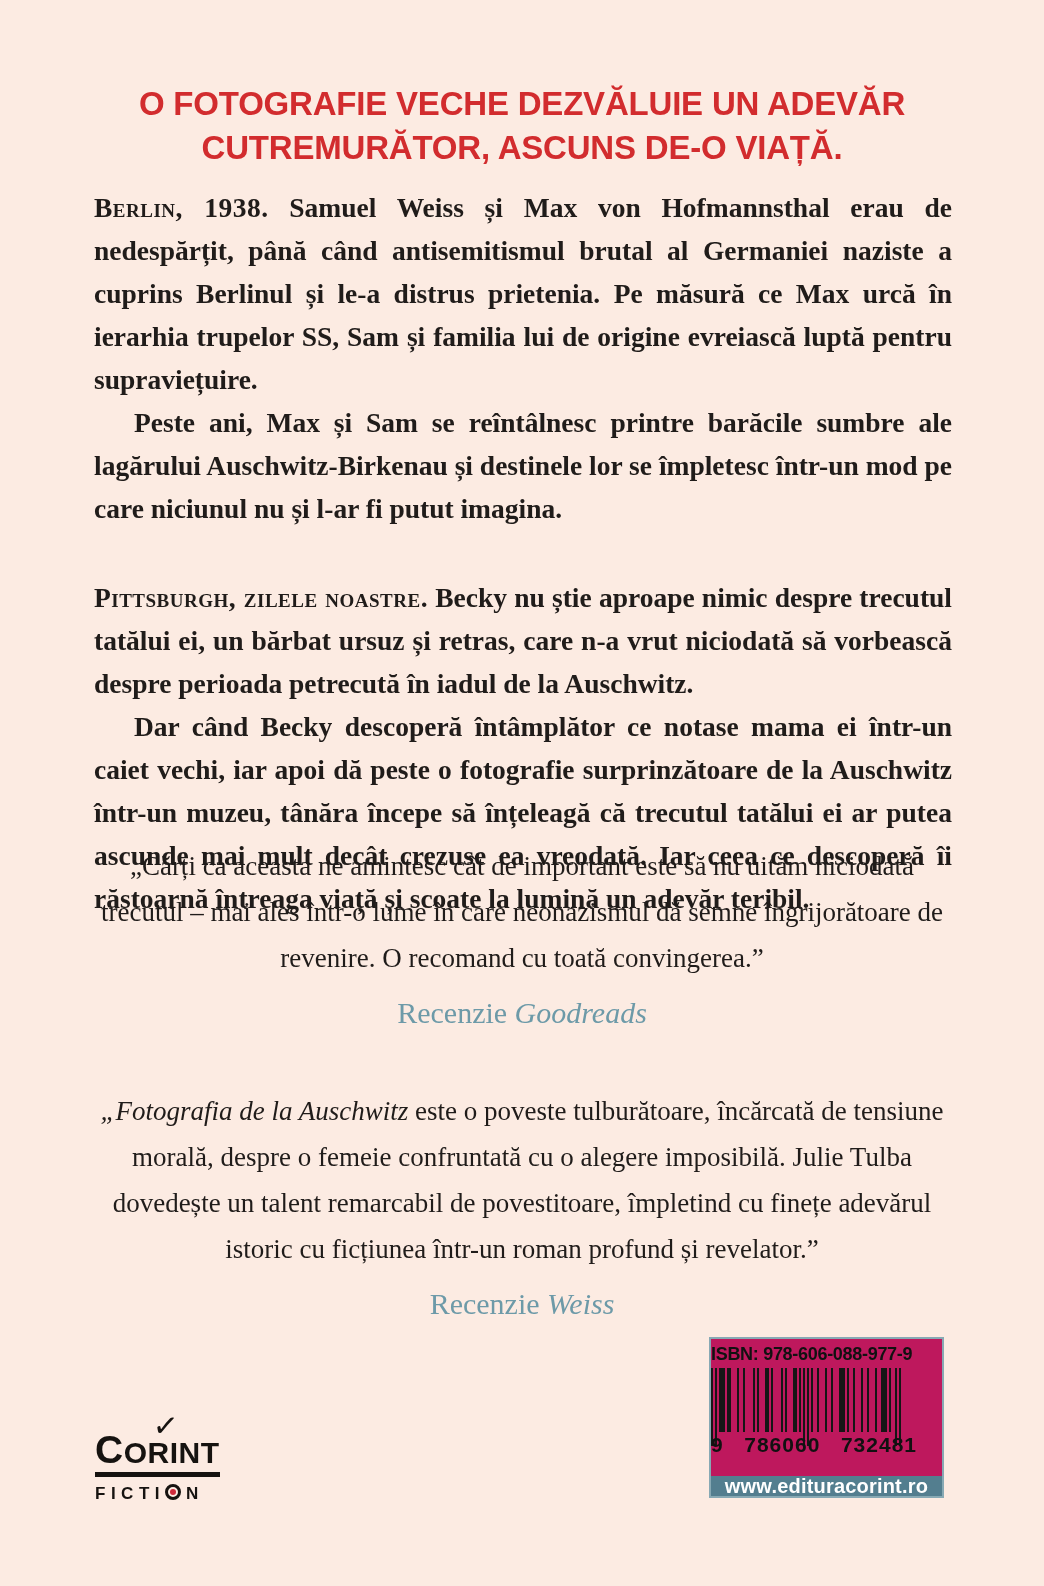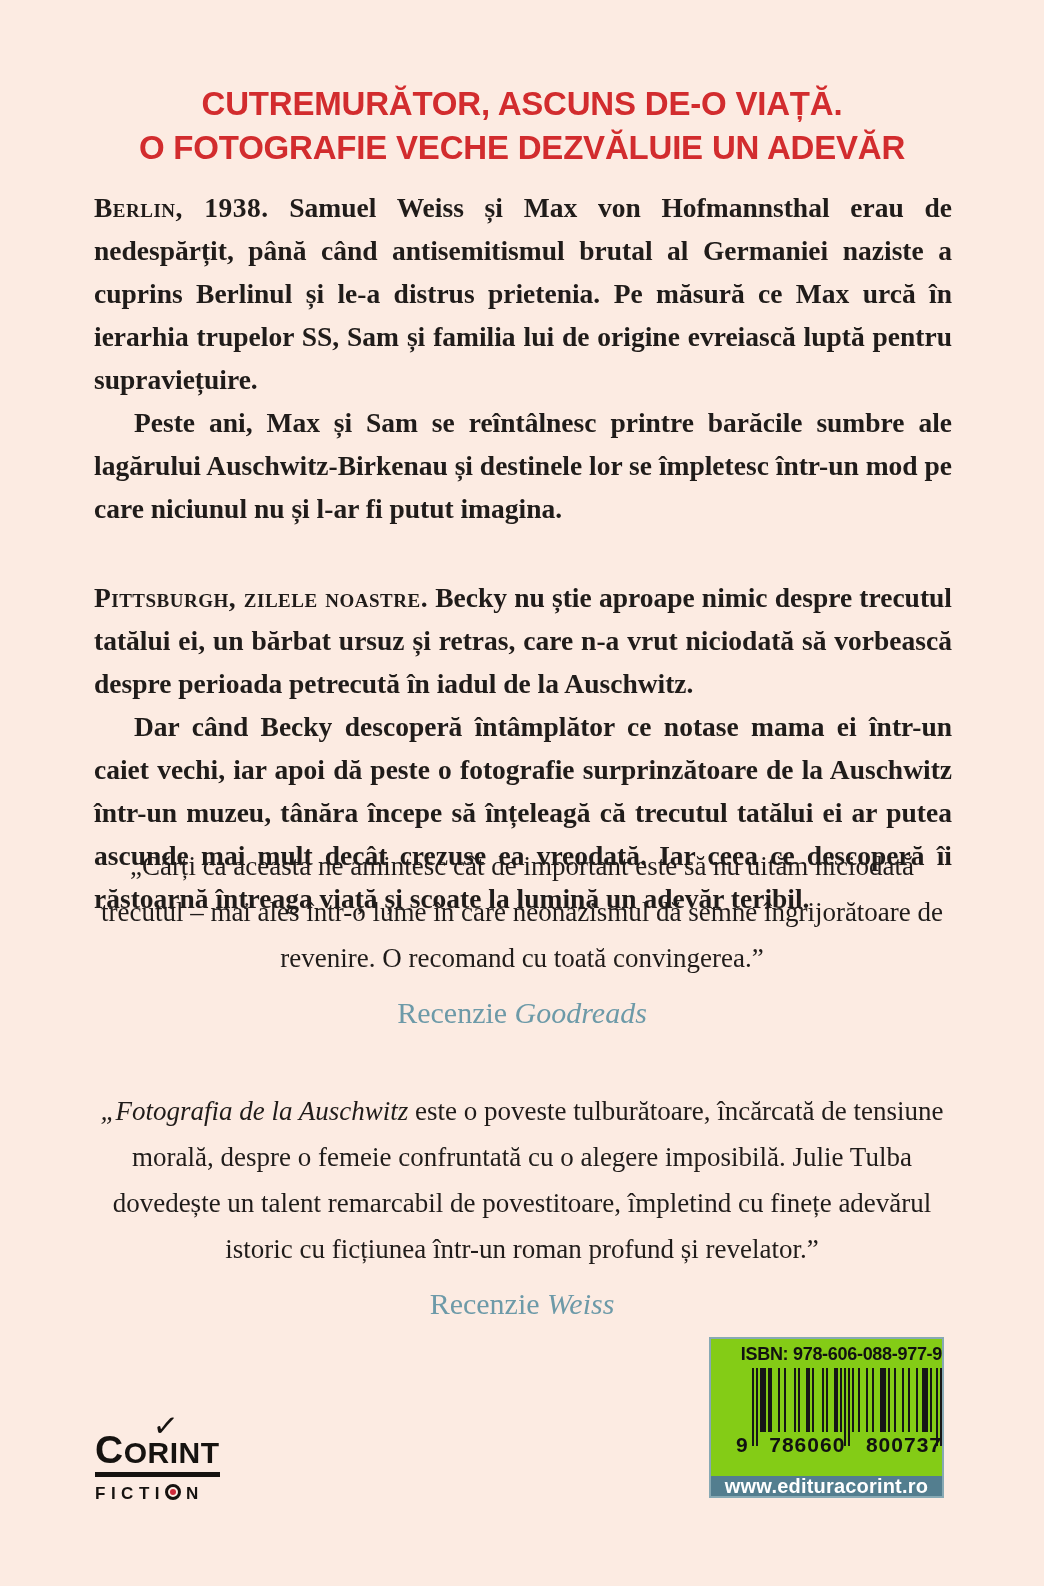--- a/index.html
+++ b/index.html
@@ -61,22 +61,22 @@
   }
   .o-ring{
     width:16px; height:16px; border:3px solid #161310; border-radius:50%;
     display:inline-flex; align-items:center; justify-content:center;
     margin:0 5px 0 0; flex:none;
   }
   .o-dot{width:6px; height:6px; background:#cf2b3c; border-radius:50%;}
   
   .isbn-box{
     position:absolute; left:709px; top:1337px; width:235px; height:161px;
-    background:#84cc16; border:2px solid var(--teal-border);
-    display:flex; flex-direction:column; align-items:flex-end;
+    background:#be185d; border:2px solid var(--teal-border);
+    display:flex; flex-direction:column; align-items:flex-start;
   }
   .isbn-label{
     margin-top:5px; font-family:"Liberation Sans", sans-serif;
     font-weight:bold; font-size:18px; letter-spacing:-0.3px; color:#111;
     white-space:nowrap;
   }
   .barcode{
     margin-top:3px; display:flex; align-items:flex-start; height:78px;
   }
   .barcode .m{width:2px; height:64px;}
@@ -94,22 +94,22 @@
     font-family:"Liberation Sans", sans-serif; font-weight:bold;
     font-size:20px; color:#ffffff; letter-spacing:0.2px; white-space:nowrap;
   }
 </style>
 </head>
 <body>
 
 <div class="page">
 
   <div class="headline">
+    <div>O FOTOGRAFIE VECHE DEZVĂLUIE UN ADEVĂR</div>
     <div>CUTREMURĂTOR, ASCUNS DE-O VIAȚĂ.</div>
-    <div>O FOTOGRAFIE VECHE DEZVĂLUIE UN ADEVĂR</div>
   </div>
 
   <div class="synopsis">
     <p><span class="smallcaps">Berlin, 1938.</span><span> Samuel Weiss și Max von Hofmannsthal erau de nedespărțit, până când antisemitismul brutal al Germaniei naziste a cuprins Berlinul și le-a distrus prietenia. Pe măsură ce Max urcă în ierarhia trupelor SS, Sam și familia lui de origine evreiască luptă pentru supraviețuire.</span></p>
     <p class="p-indent">Peste ani, Max și Sam se reîntâlnesc printre barăcile sumbre ale lagărului Auschwitz-Birkenau și destinele lor se împletesc într-un mod pe care niciunul nu și l-ar fi putut imagina.</p>
     <p class="p-gap"><span class="smallcaps">Pittsburgh, zilele noastre.</span><span> Becky nu știe aproape nimic despre trecutul tatălui ei, un bărbat ursuz și retras, care n-a vrut niciodată să vorbească despre perioada petrecută în iadul de la Auschwitz.</span></p>
     <p class="p-indent">Dar când Becky descoperă întâmplător ce notase mama ei într-un caiet vechi, iar apoi dă peste o fotografie surprinzătoare de la Auschwitz într-un muzeu, tânăra începe să înțeleagă că trecutul tatălui ei ar putea ascunde mai mult decât crezuse ea vreodată. Iar ceea ce descoperă îi răstoarnă întreaga viață și scoate la lumină un adevăr teribil.</p>
   </div>
 
   <div class="reviews">
@@ -230,18 +230,18 @@
         <div class="m on"></div>
         <div class="m"></div>
         <div class="m"></div>
         <div class="m on tall"></div>
         <div class="m tall"></div>
         <div class="m on tall"></div>
       </div>
     <div class="ean-digits">
       <span>9</span>
       <span>786060</span>
-      <span>800737</span>
+      <span>732481</span>
     </div>
     <div class="site-strip">www.edituracorint.ro</div>
   </div>
 
 </div>
 
 </body></html>

